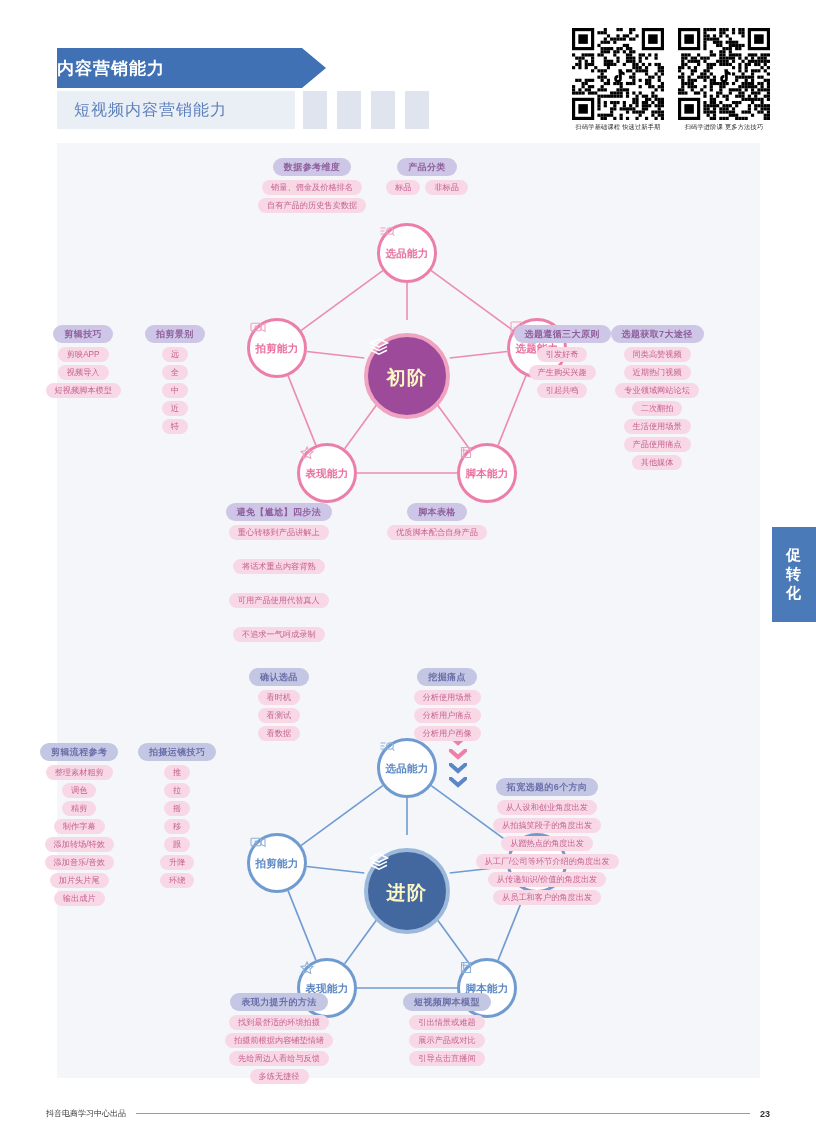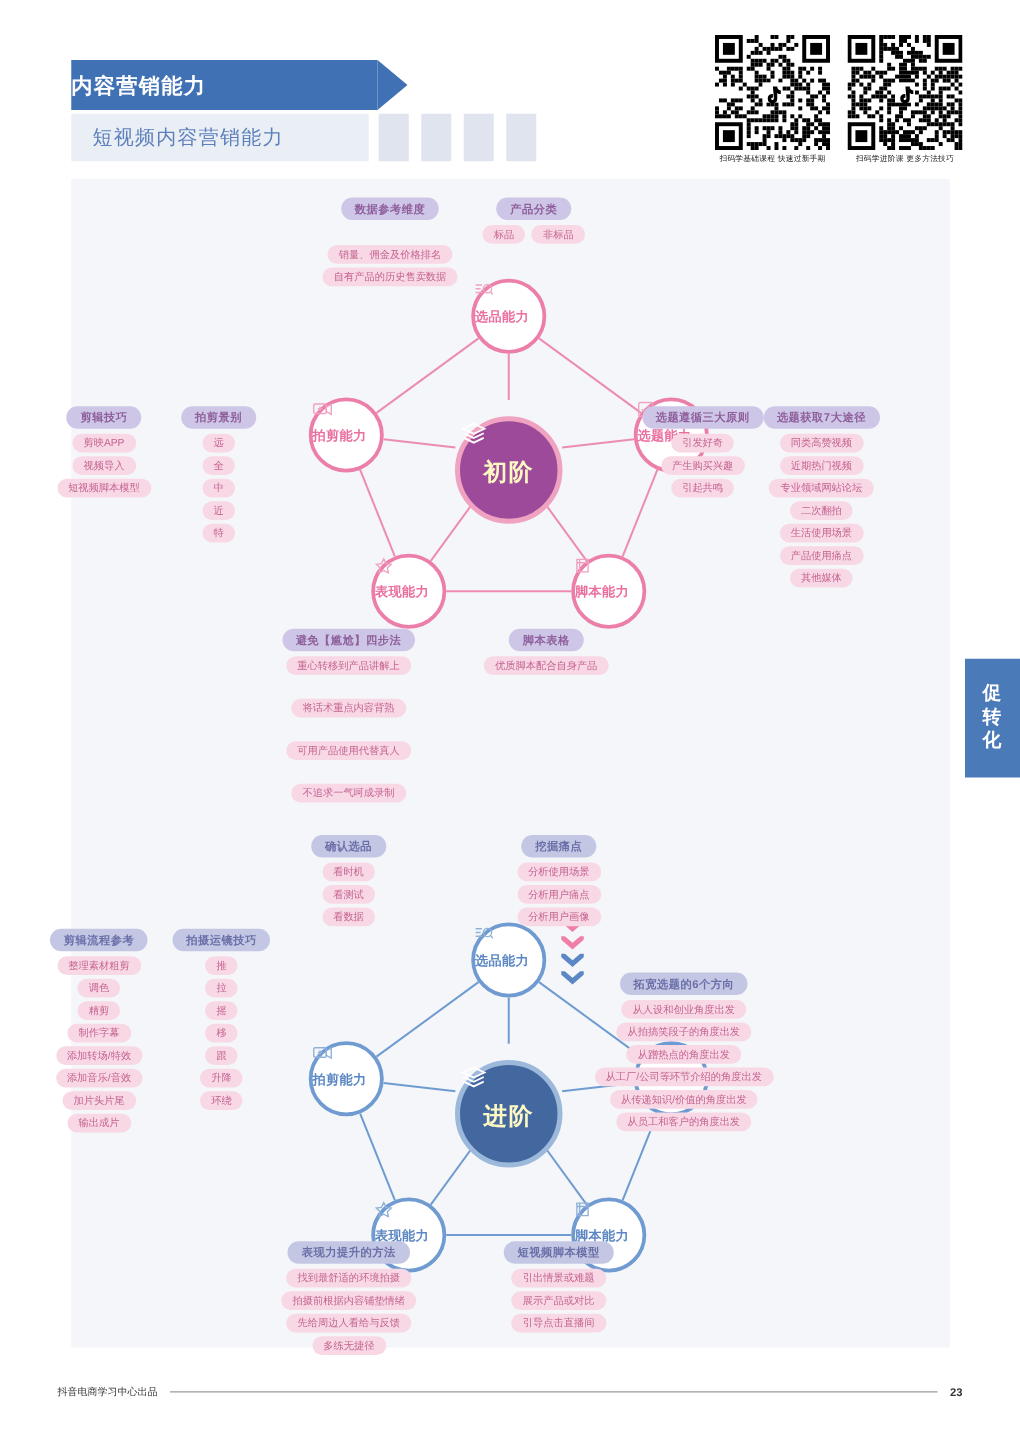--- a/index.html
+++ b/index.html
@@ -75,21 +75,21 @@
     white-space: nowrap; margin-bottom: 3px; text-align: center;
   }
   .g-item.pink { background: #f9d8e6; color: #c4638f; }
   .g-item.blue { background: #f9d8e6; color: #c4638f; }
 
   
   .penta { position: absolute; width: 460px; height: 260px; }
   .penta svg { position: absolute; left: 0; top: 0; }
   .node {
     position: absolute; border-radius: 50%;
-    display: flex; flex-direction: column; align-items: flex-start; justify-content: center;
+    display: flex; flex-direction: column; align-items: center; justify-content: center;
     background: #ffffff;
   }
   .node.small { width: 60px; height: 60px; }
   .node.small.p { border: 3.5px solid #ec7fa9; }
   .node.small.b { border: 3.5px solid #6f9bd1; }
   .node .ic { margin-bottom: 1px; line-height: 0; }
   .node .lbl { font-size: 10.5px; font-weight: bold; letter-spacing: .3px; }
   .node.p .lbl { color: #ea6f9f; }
   .node.b .lbl { color: #5b87c4; }
 
@@ -863,21 +863,21 @@
               <path d="M11 2 L19.5 6 L11 10 L2.5 6 Z" stroke="#fff" stroke-width="1.5" fill="none"></path>
               <path d="M3 9.6 L11 13.4 L19 9.6" stroke="#fff" stroke-width="1.5" fill="none"></path>
               <path d="M3 13.3 L11 17.1 L19 13.3" stroke="#fff" stroke-width="1.5" fill="none"></path>
             </svg>
           </span>
           <span class="ctxt">初阶</span>
         </div>
       </div>
       <div class="group" style="left: 255px; top: 15px; margin-left: -54px;">
         <div class="g-title pink">数据参考维度</div>
-        <div style="display: flex; flex-direction: column; gap: 0px; align-items: center; margin-top: 16px;">
+        <div style="display: flex; flex-direction: column; gap: 0px; align-items: center;">
           <div class="g-item pink">销量、佣金及价格排名</div>
           <div class="g-item pink">自有产品的历史售卖数据</div>
         </div>
       </div>
       <div class="group" style="left: 370px; top: 15px; margin-left: -41px;">
         <div class="g-title pink">产品分类</div>
         <div style="display: flex; flex-direction: row; gap: 5px; align-items: center;">
           <div class="g-item pink">标品</div>
           <div class="g-item pink">非标品</div>
         </div>

